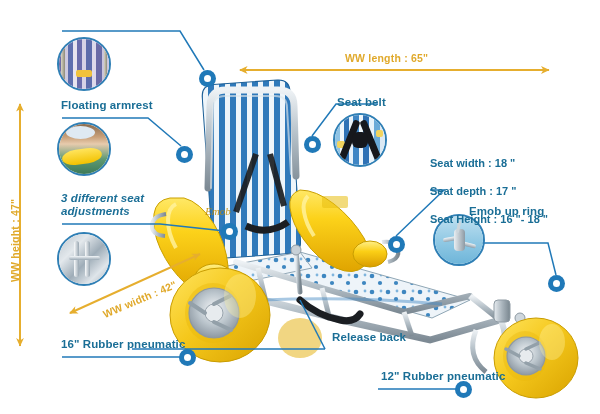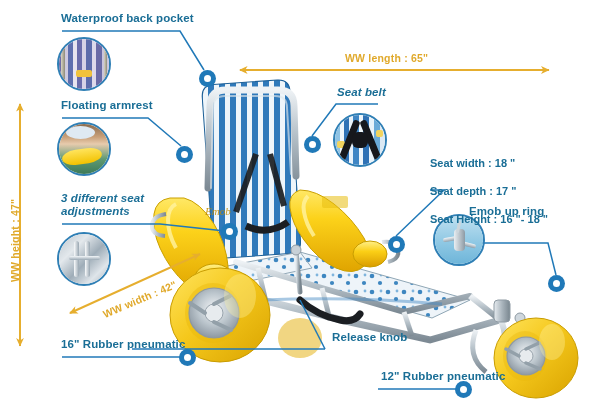--- a/index.html
+++ b/index.html
@@ -407,32 +407,31 @@
 
   <div class="ring" style="left:199px;top:70px;"></div>
   <div class="ring" style="left:176px;top:146px;"></div>
   <div class="ring" style="left:304px;top:136px;"></div>
   <div class="ring" style="left:221px;top:223px;"></div>
   <div class="ring" style="left:388px;top:236px;"></div>
   <div class="ring" style="left:548px;top:275px;"></div>
   <div class="ring" style="left:179px;top:349px;"></div>
   <div class="ring" style="left:455px;top:381px;"></div>
 
-  <div class="label" style="left:61px;top:12px;">Waterproof back pocket</div>
 
   <div class="label" style="left:61px;top:99px;text-align:center;">Floating armrest</div>
 
   <div class="label" style="left:61px;top:192px;font-style:italic;">3 different seat
 adjustments</div>
 
-  <div class="label" style="left:337px;top:86px;font-style:italic;">Seat belt</div>
+  <div class="label" style="left:337px;top:96px;">Seat belt</div>
 
   <div class="label" style="left:469px;top:205px;">Emob up ring</div>
 
-  <div class="label" style="left:332px;top:331px;">Release knob</div>
+  <div class="label" style="left:332px;top:331px;">Release back</div>
 
   <div class="label" style="left:61px;top:338px;">16" Rubber pneumatic</div>
 
   <div class="label" style="left:381px;top:370px;">12" Rubber pneumatic</div>
 
   <div class="spec" style="left:430px;top:142px;">
     <div>Seat width : 18 "</div>
     <div>Seat depth : 17 "</div>
     <div>Seat Height : 16 "- 18 "</div>
   </div>

